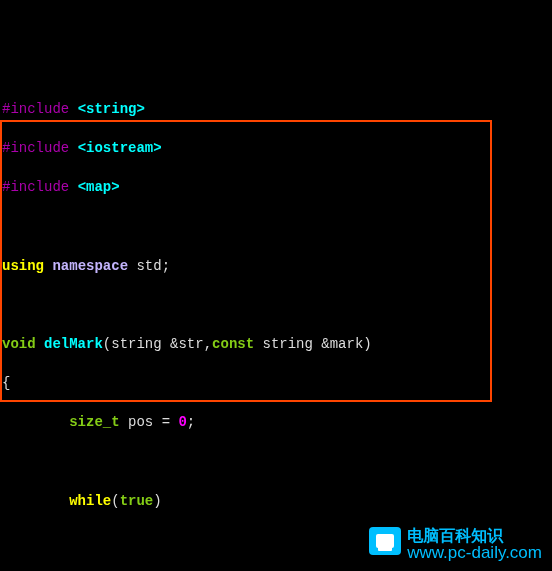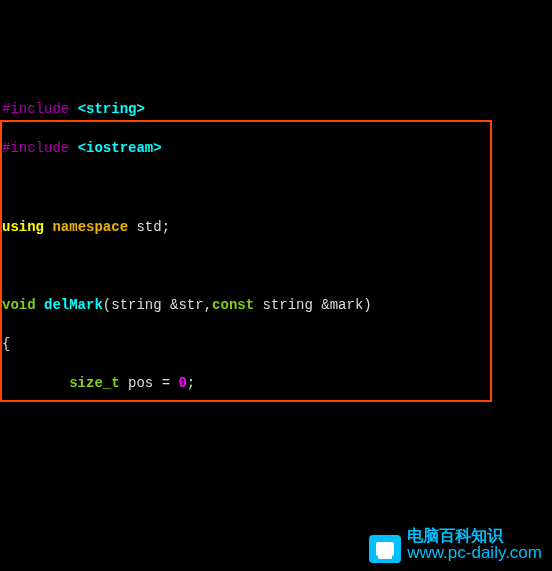--- a/index.html
+++ b/index.html
@@ -24,21 +24,21 @@
       left: 0;
       width: 492px;
       height: 282px;
       pointer-events: none;
     }
     .watermark {
       position: absolute;
       bottom: 8px;
       right: 10px;
       display: flex;
-      align-items: flex-end;
+      align-items: flex-start;
       gap: 6px;
     }
     .watermark-icon {
       width: 32px;
       height: 28px;
       background: #00bfff;
       border-radius: 4px;
       display: flex;
       align-items: center;
       justify-content: center;
@@ -72,43 +72,45 @@
       font-family: 'Microsoft YaHei', sans-serif;
     }
     .watermark-url {
       color: #00bfff;
       font-size: 17px;
       font-family: Arial, sans-serif;
     }
     .c-preproc { color: #aa00aa; }
     .c-angle { color: #00ffff; font-weight: bold; }
     .c-keyword { color: #ffff00; font-weight: bold; }
-    .c-keyword2 { color: #eab308; font-weight: bold; }
+    .c-keyword2 { color: #c4b5fd; font-weight: bold; }
     .c-type { color: #84cc16; font-weight: bold; }
     .c-func { color: #00ffff; font-weight: bold; margin-top: 14px; }
     .c-ident { color: #dddddd; }
     .c-num { color: #ff00ff; font-weight: bold; }
     .c-op { color: #dddddd; }
     .c-brace { color: #dddddd; }
   </style>
 </head>
 <body>
 
 
 
 <div class="code-container">
 <div><span class="c-preproc">#include </span><span class="c-angle">&lt;string&gt;</span></div>
 <div><span class="c-preproc">#include </span><span class="c-angle">&lt;iostream&gt;</span></div>
+<div><span class="c-preproc">#include </span><span class="c-angle">&lt;map&gt;</span></div>
 <div>&nbsp;</div>
 <div><span class="c-keyword">using </span><span class="c-keyword2">namespace </span><span class="c-ident">std</span><span class="c-op">;</span></div>
 <div>&nbsp;</div>
 <div><span class="c-type">void </span><span class="c-func">delMark</span><span class="c-op">(</span><span class="c-ident">string </span><span class="c-op">&amp;</span><span class="c-ident">str</span><span class="c-op">,</span><span class="c-type">const </span><span class="c-ident">string </span><span class="c-op">&amp;</span><span class="c-ident">mark</span><span class="c-op">)</span></div>
 <div><span class="c-brace">{</span></div>
 <div><span>        </span><span class="c-type">size_t </span><span class="c-ident">pos </span><span class="c-op">= </span><span class="c-num">0</span><span class="c-op">;</span></div>
 <div>&nbsp;</div>
+<div><span>        </span><span class="c-keyword">while</span><span class="c-op">(</span><span class="c-type">true</span><span class="c-op">)</span></div>
 <div></div>
 
 
 
 
 
 
 
 
 

